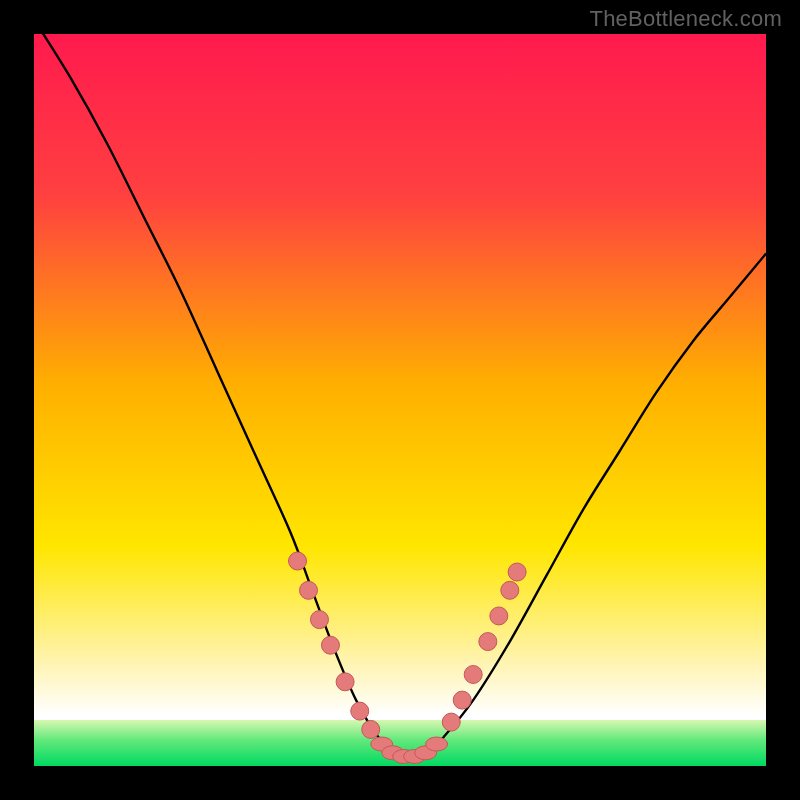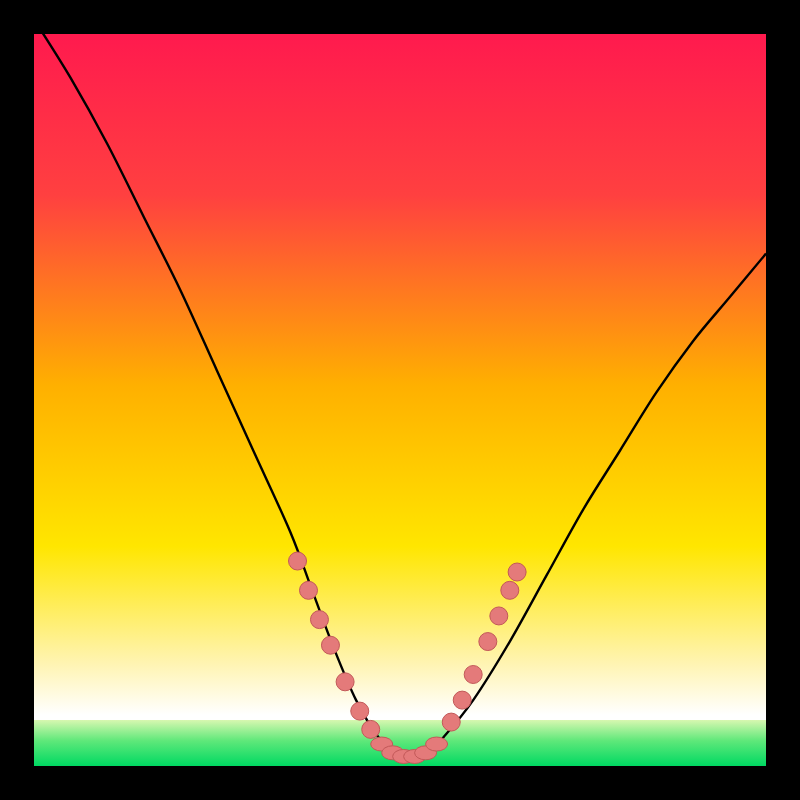--- a/index.html
+++ b/index.html
@@ -78,13 +78,14 @@
         <circle cx="517.12" cy="572.02" r="9" fill="#e47a7a" stroke="#c25858" stroke-width="1"></circle>
         <ellipse cx="381.7" cy="744.04" rx="11" ry="7" fill="#e47a7a" stroke="#c25858" stroke-width="1"></ellipse>
         <ellipse cx="392.68" cy="752.824" rx="11" ry="7" fill="#e47a7a" stroke="#c25858" stroke-width="1"></ellipse>
         <ellipse cx="403.66" cy="756.484" rx="11" ry="7" fill="#e47a7a" stroke="#c25858" stroke-width="1"></ellipse>
         <ellipse cx="414.64" cy="756.484" rx="11" ry="7" fill="#e47a7a" stroke="#c25858" stroke-width="1"></ellipse>
         <ellipse cx="425.62" cy="752.824" rx="11" ry="7" fill="#e47a7a" stroke="#c25858" stroke-width="1"></ellipse>
         <ellipse cx="436.6" cy="744.04" rx="11" ry="7" fill="#e47a7a" stroke="#c25858" stroke-width="1"></ellipse>
       </g>
   </svg>
 
+  <div class="watermark">TheBottleneck.com</div>
 </div>
 
 </body></html>

